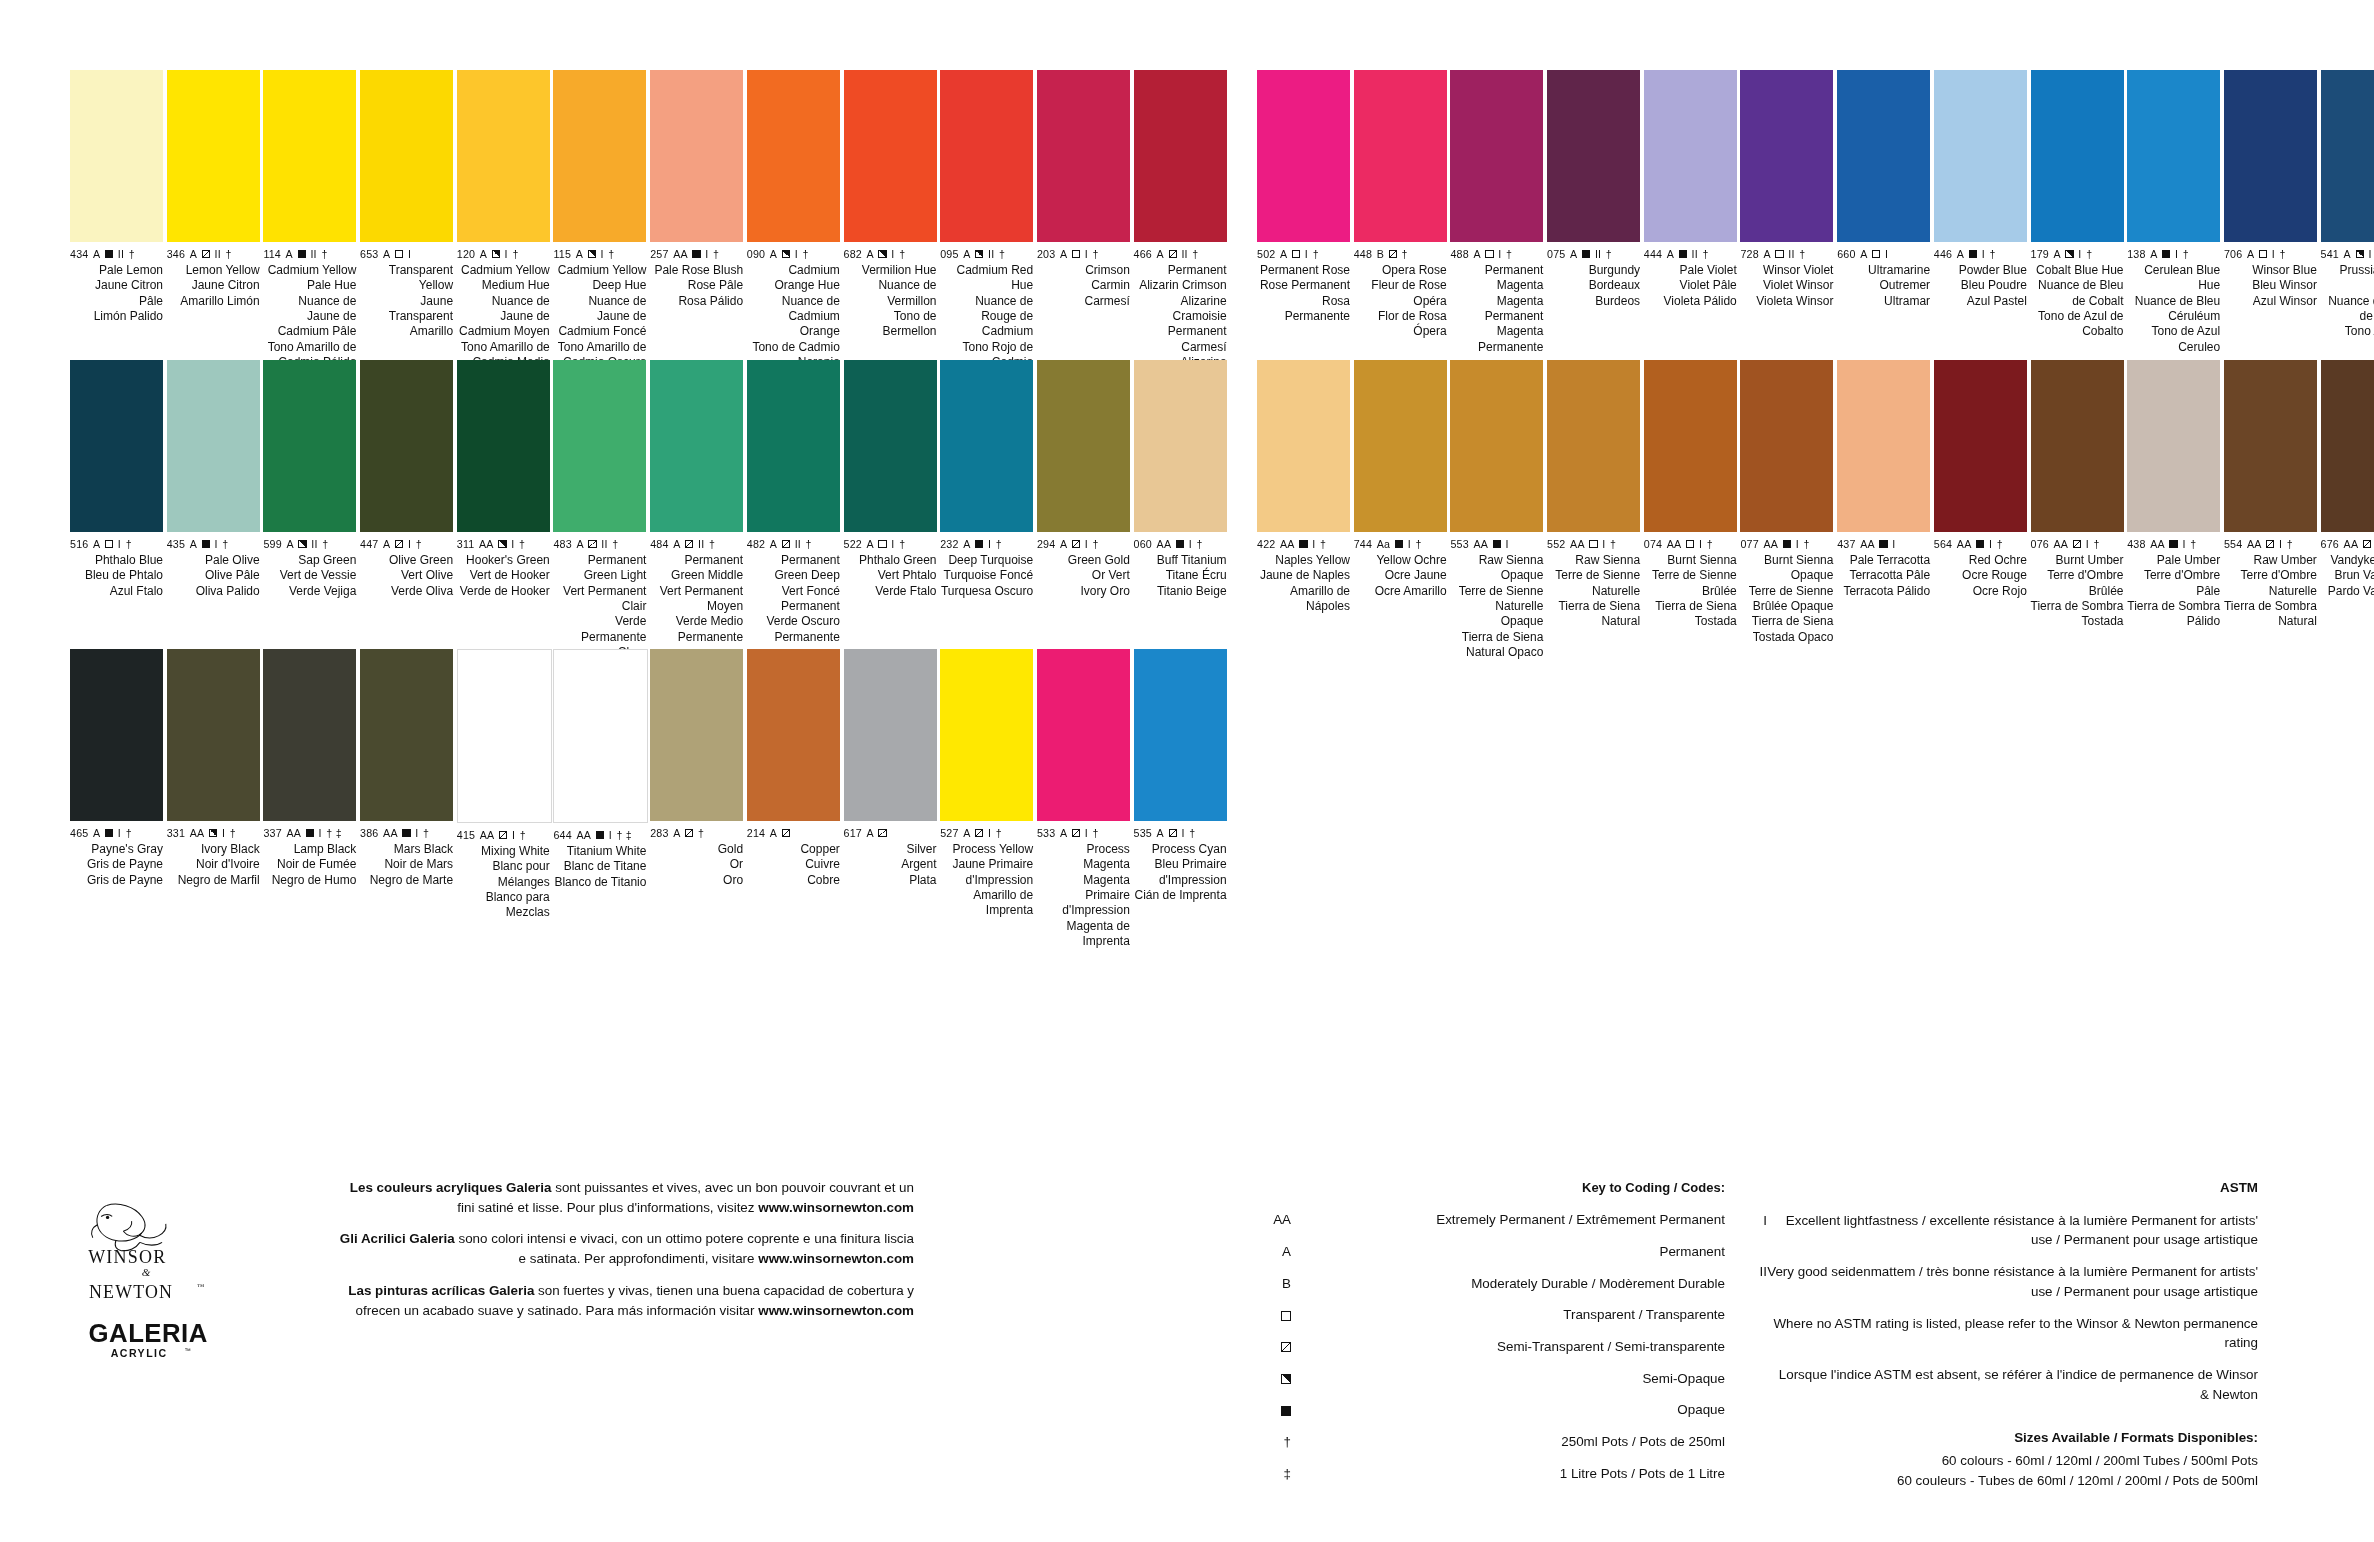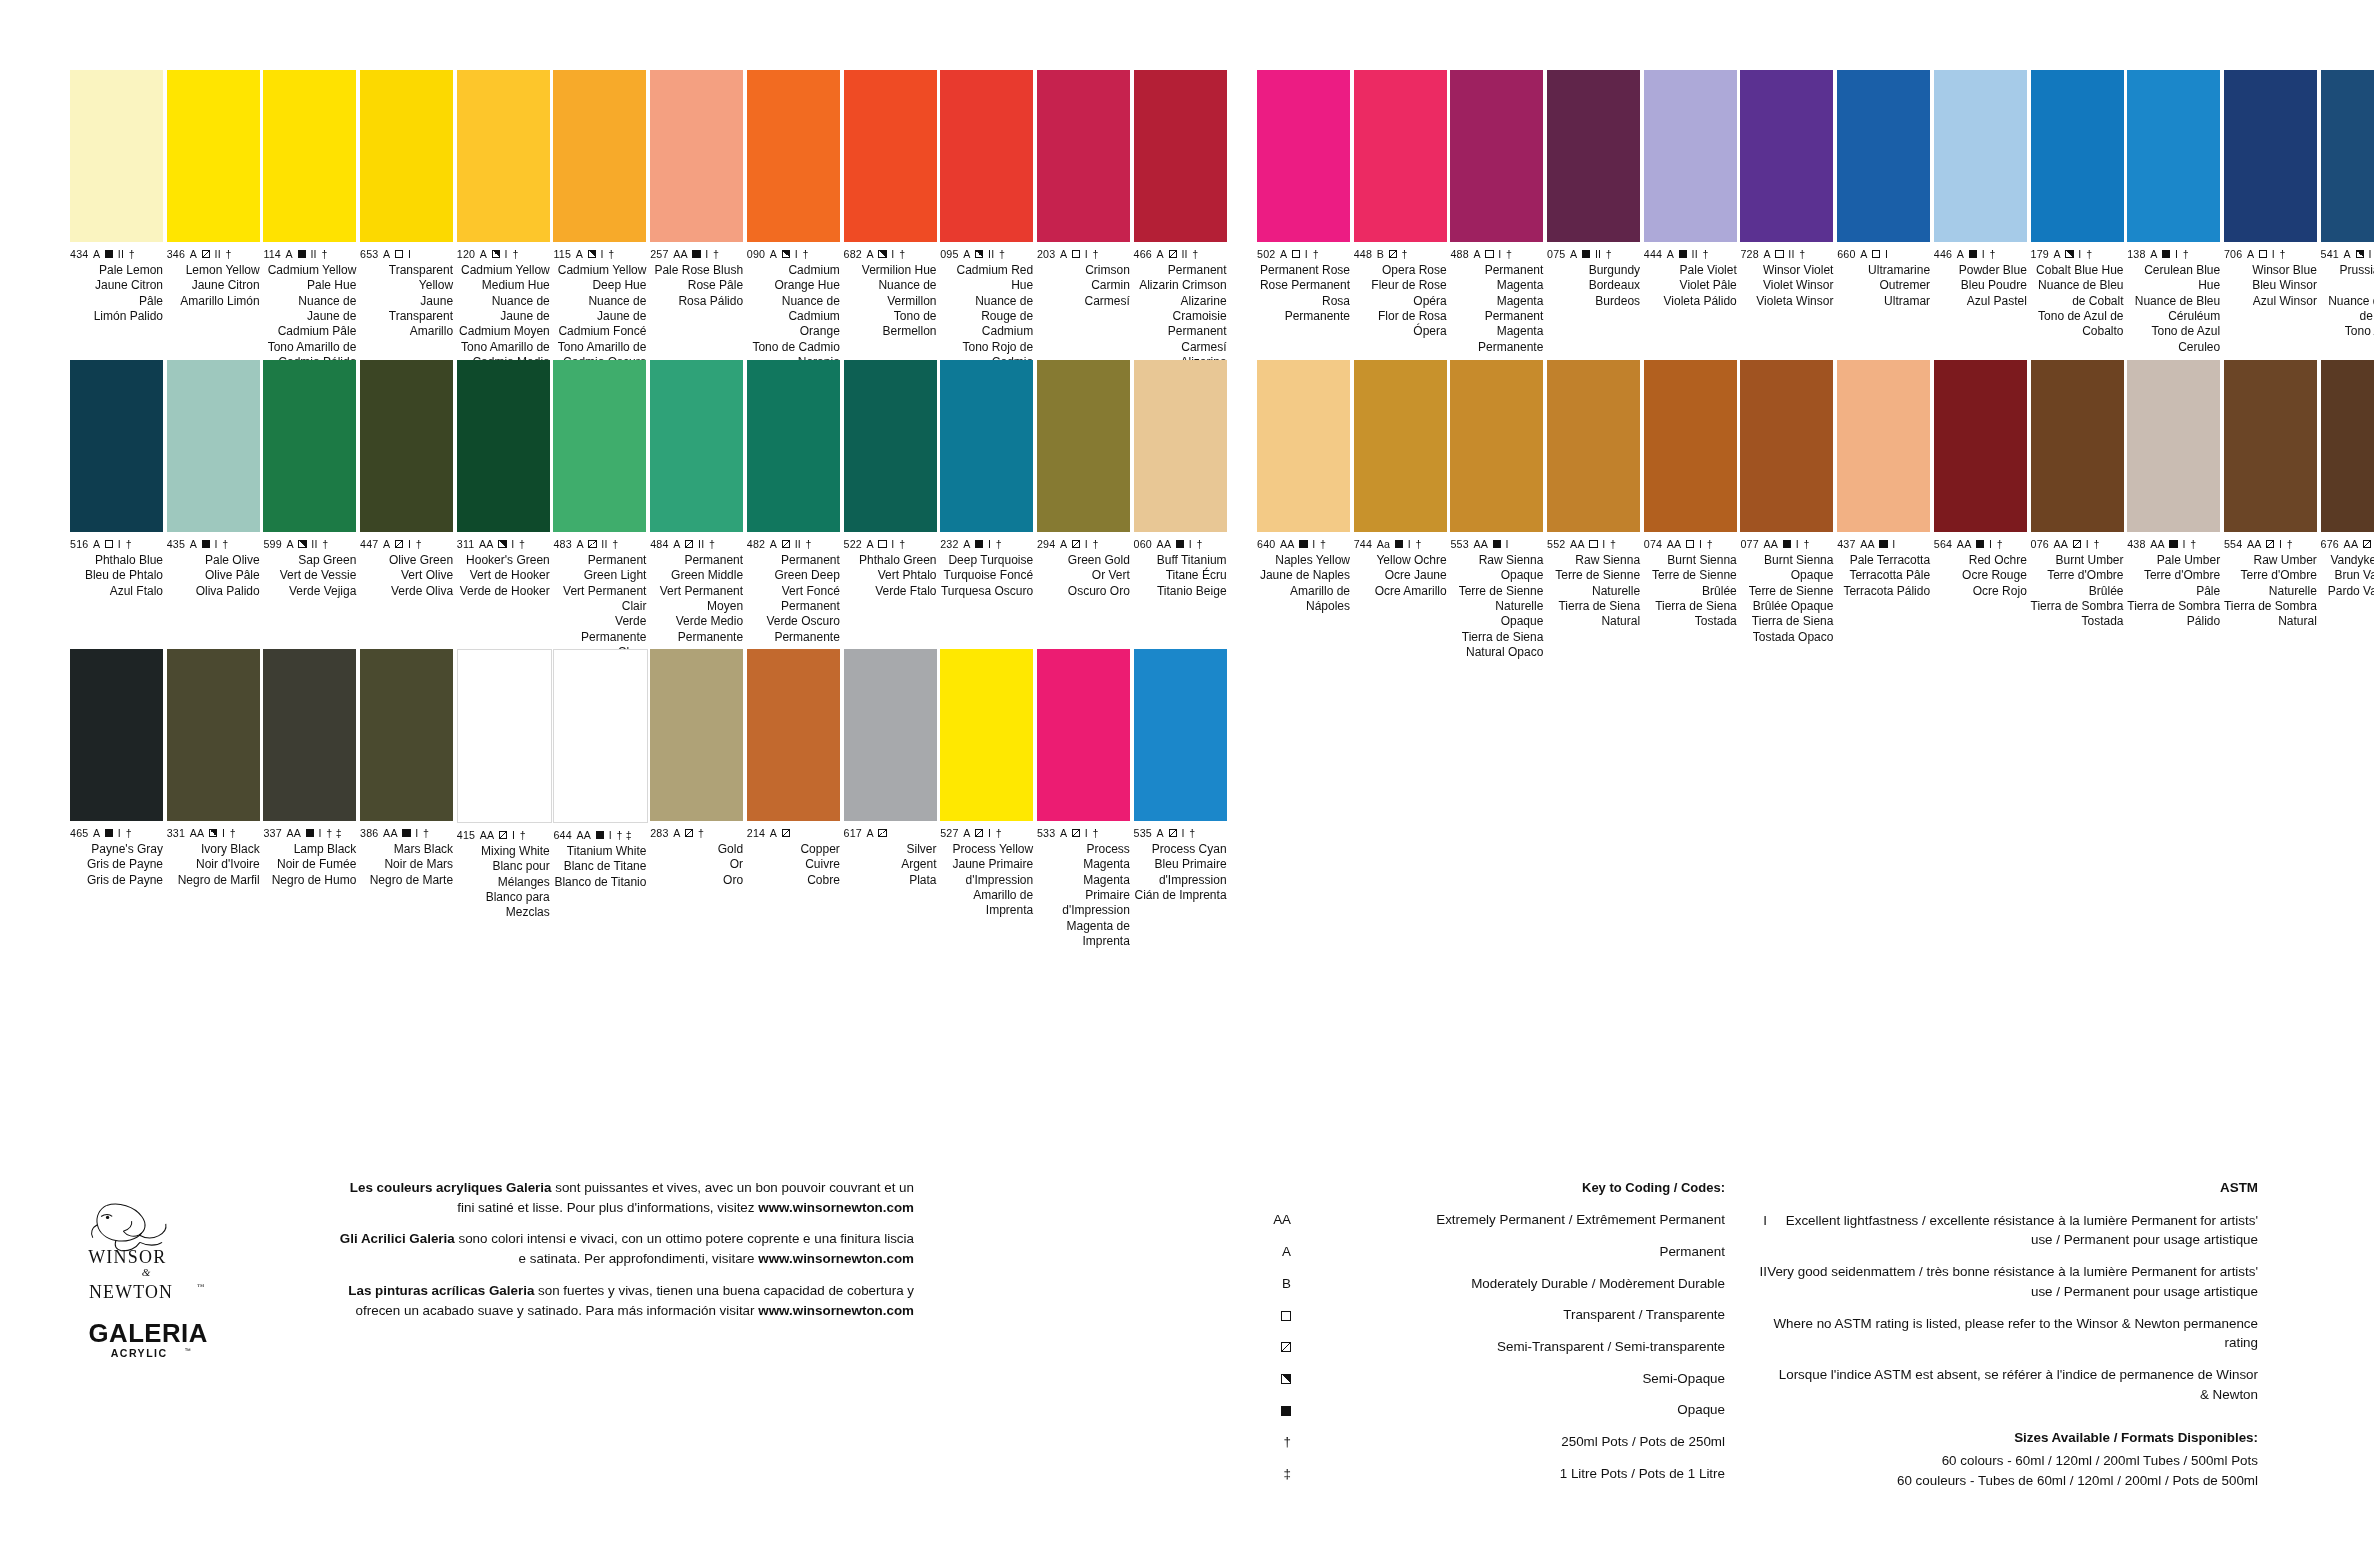--- a/index.html
+++ b/index.html
@@ -581,21 +581,21 @@
           <div class="meta">
             <span class="code">294</span>
             <span class="perm">A</span>
             <span class="og semitrans"></span>
             <span class="astm">I</span>
             <span class="pot">†</span>
           </div>
           <div class="names">
             <span class="n en">Green Gold</span>
             <span class="n fr">Or Vert</span>
-            <span class="n es">Oscuro Oro</span>
+            <span class="n es">Ivory Oro</span>
           </div>
         </div>
         <div class="cell">
           <div class="chip" style="background: rgb(232, 199, 149);"></div>
           <div class="meta">
             <span class="code">060</span>
             <span class="perm">AA</span>
             <span class="og opaque"></span>
             <span class="astm">I</span>
             <span class="pot">†</span>
@@ -604,21 +604,21 @@
             <span class="n en">Buff Titanium</span>
             <span class="n fr">Titane Écru</span>
             <span class="n es">Titanio Beige</span>
           </div>
         </div>
       </div>
       <div class="panel" style="left: 1257px; top: 360px;">
         <div class="cell">
           <div class="chip" style="background: rgb(243, 202, 134);"></div>
           <div class="meta">
-            <span class="code">640</span>
+            <span class="code">422</span>
             <span class="perm">AA</span>
             <span class="og opaque"></span>
             <span class="astm">I</span>
             <span class="pot">†</span>
           </div>
           <div class="names">
             <span class="n en">Naples Yellow</span>
             <span class="n fr">Jaune de Naples</span>
             <span class="n es">Amarillo de Nápoles</span>
           </div>

